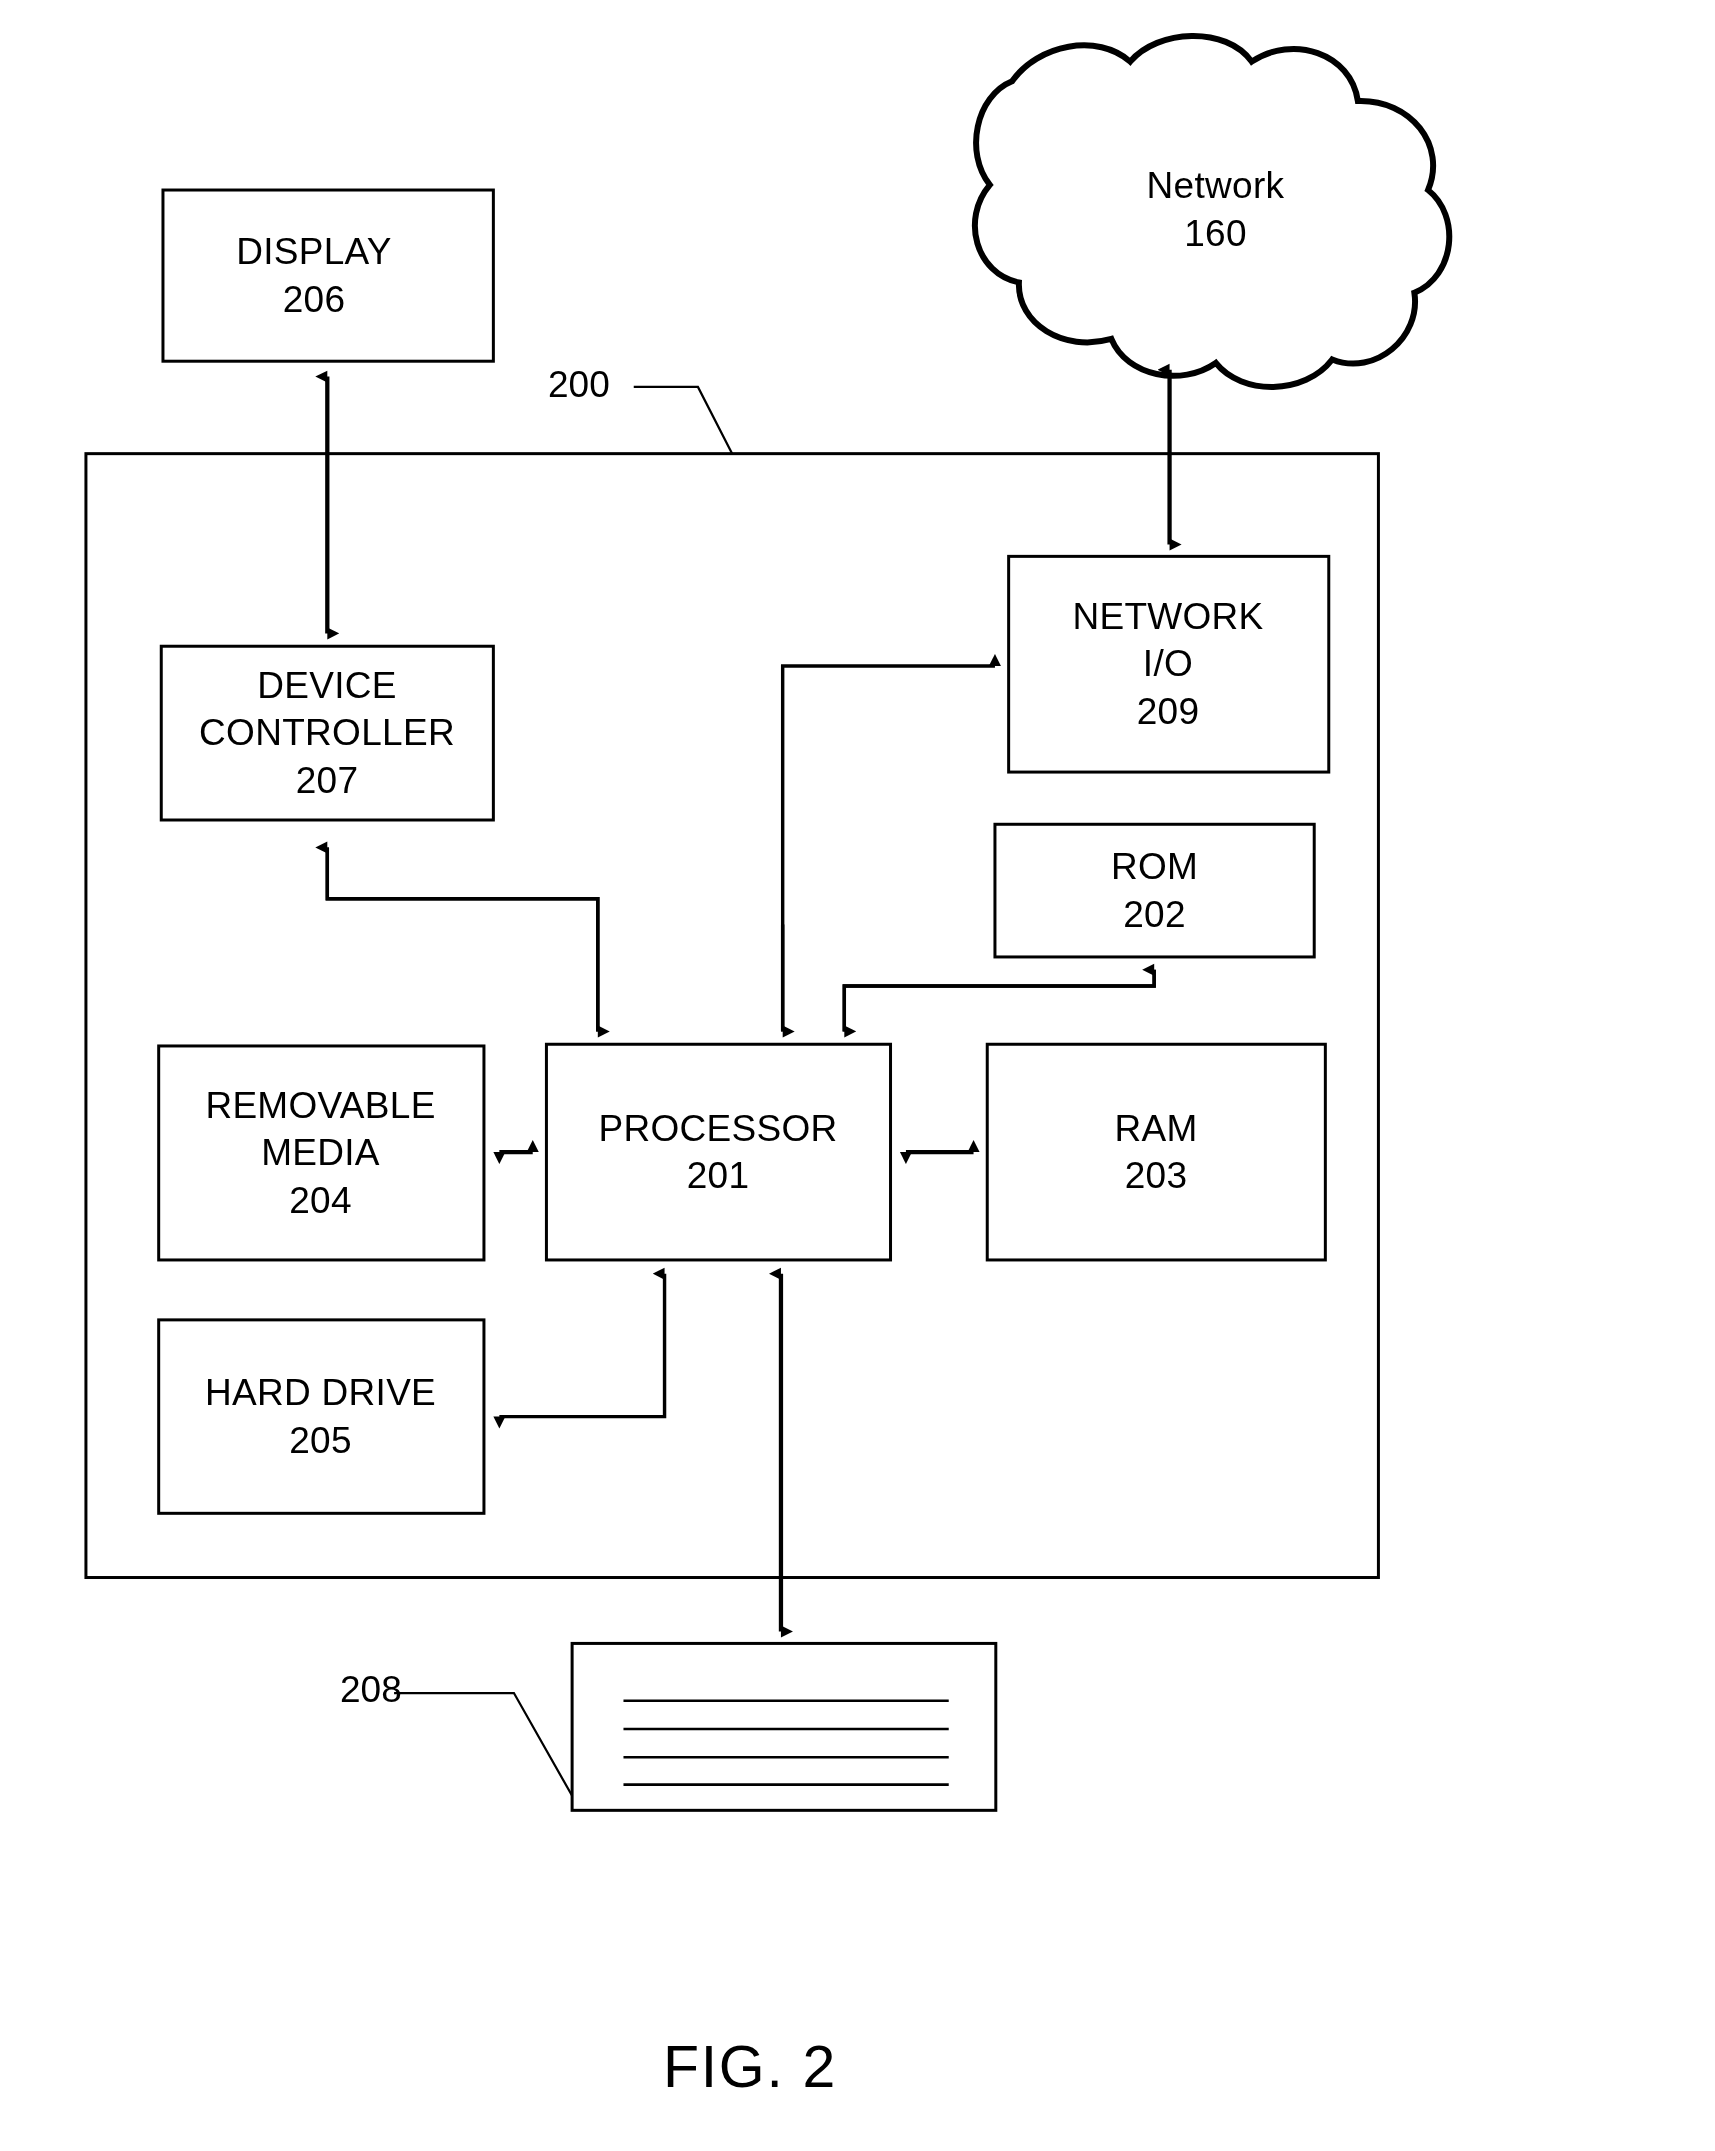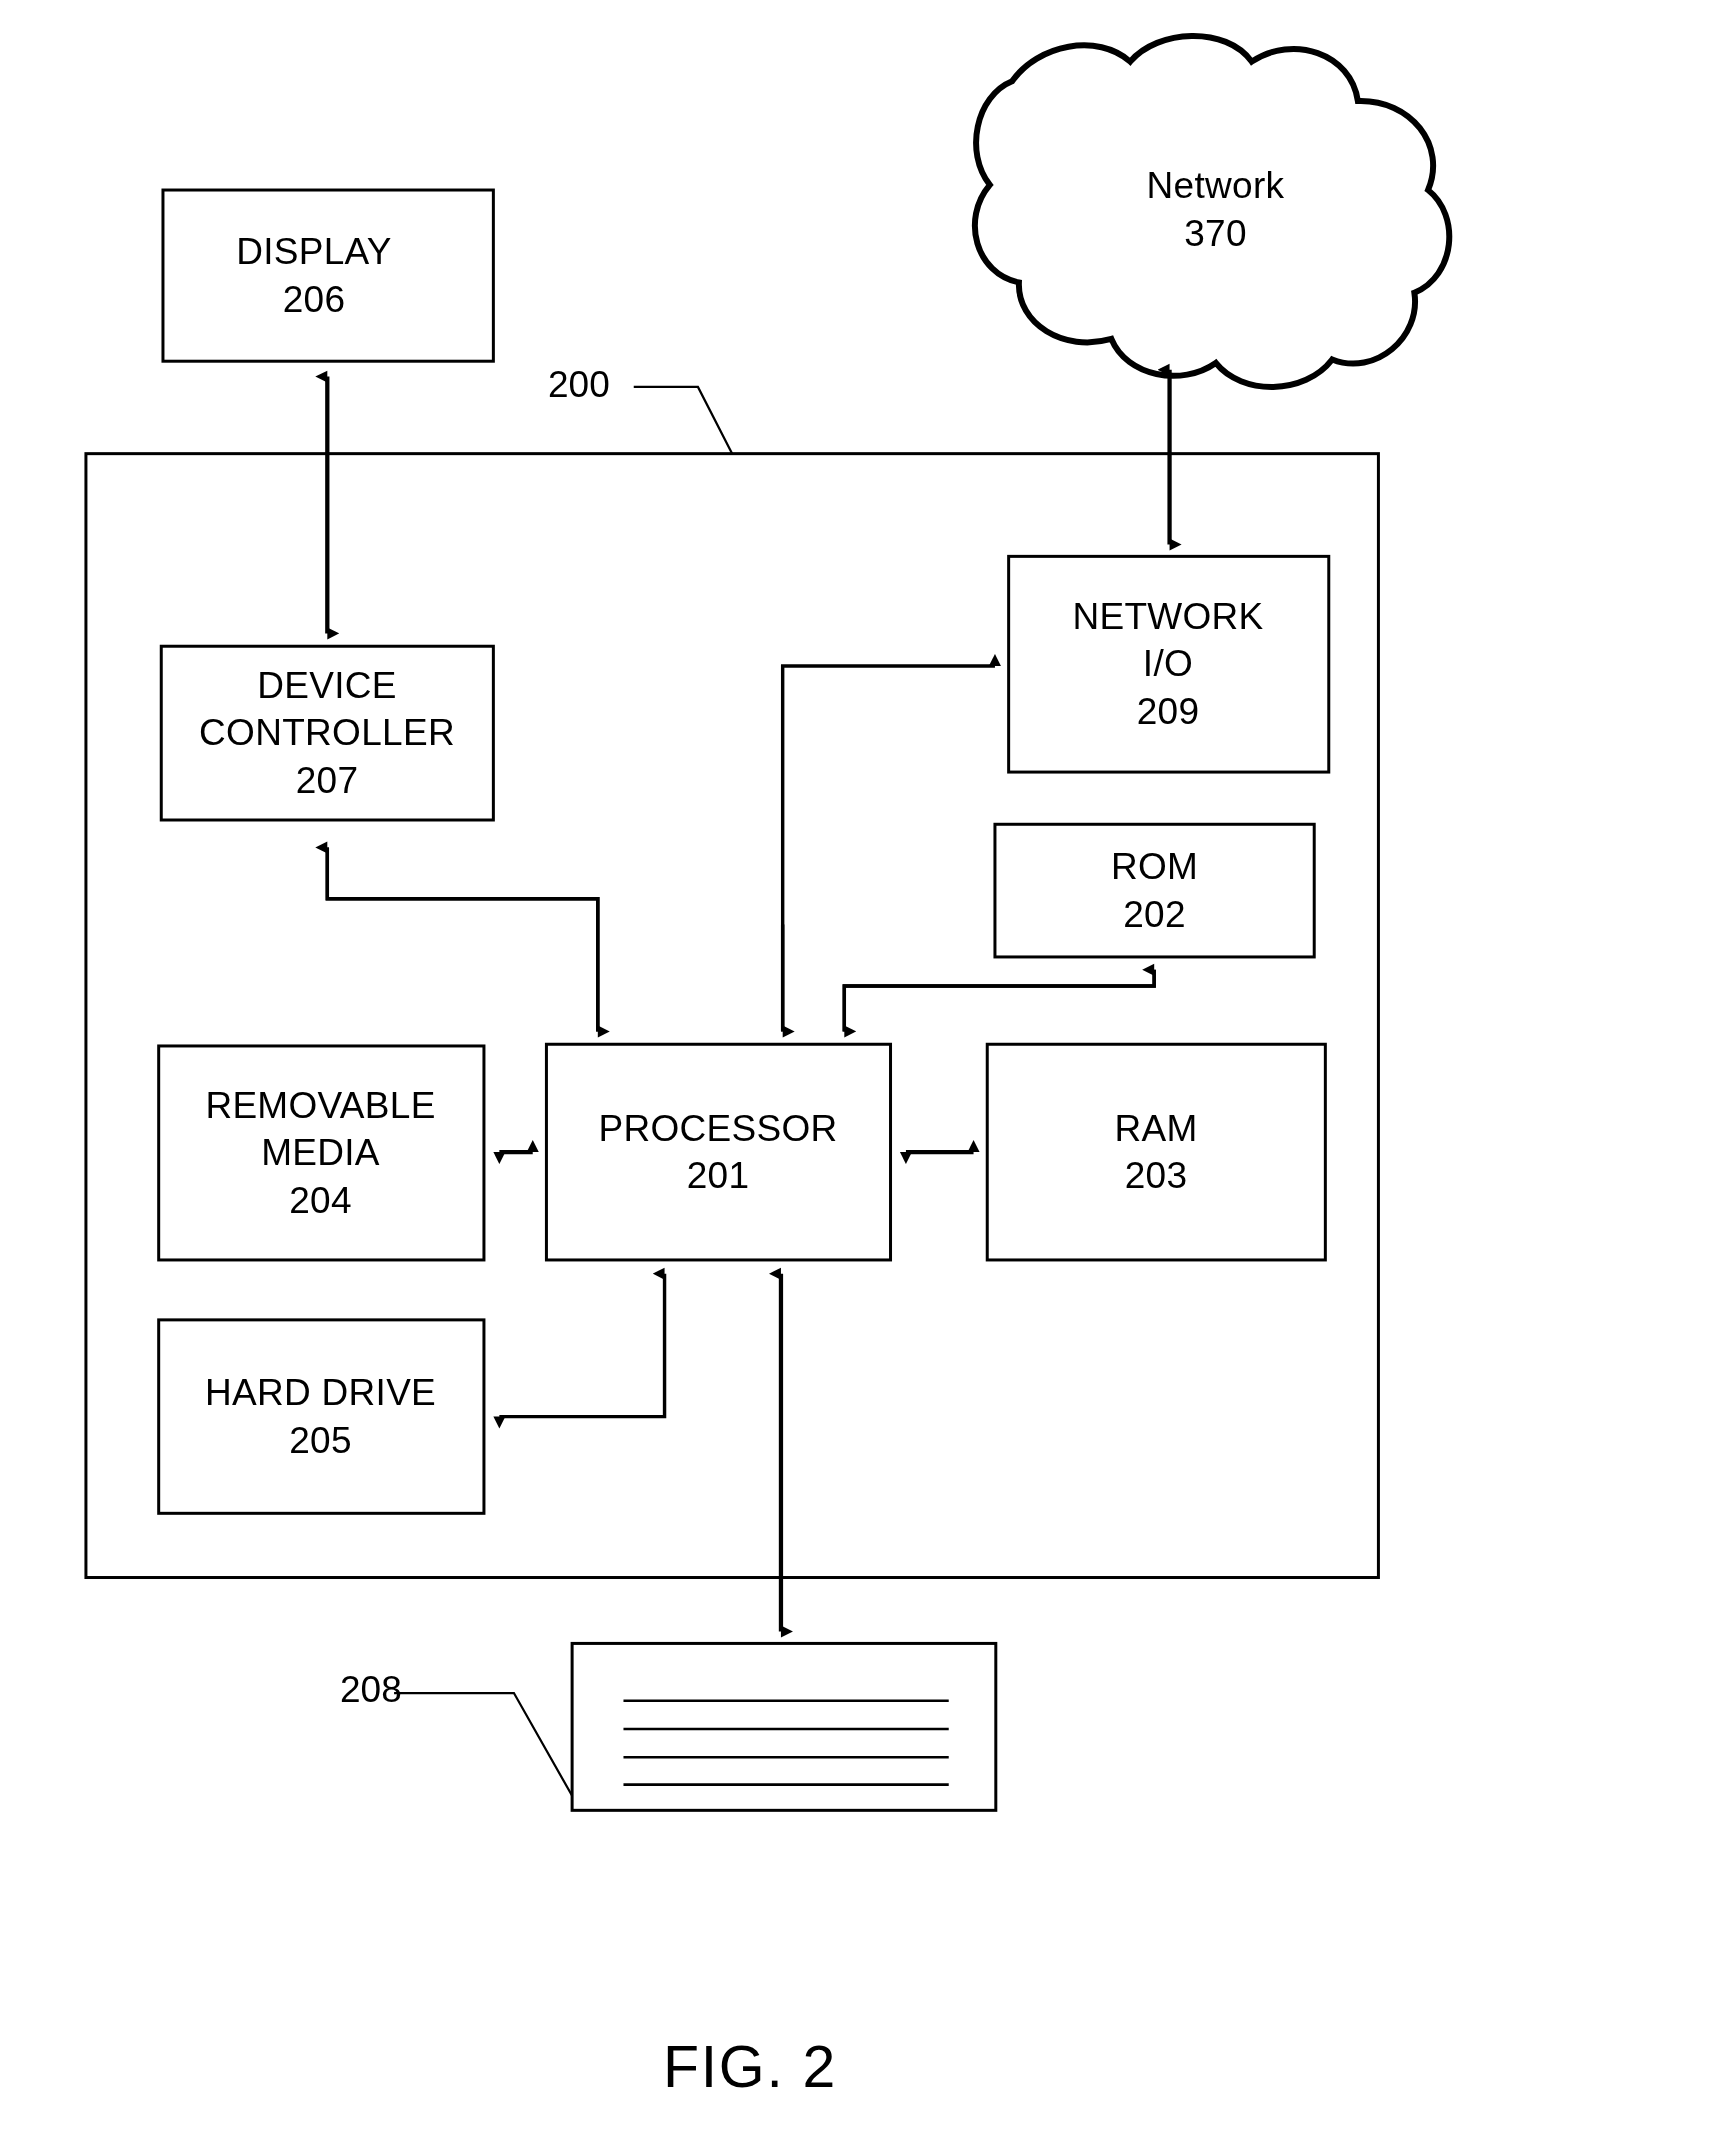--- a/index.html
+++ b/index.html
@@ -177,21 +177,21 @@
   </div>
 
   <div class="blk-label" style="left:1008px; top:556px; width:320px; height:216px;">
     <span>NETWORK
 I/O</span>
     <span>209</span>
   </div>
 
   <div class="blk-label" style="left:1010px; top:128px; width:411px; height:163px;">
     <span>Network</span>
-    <span>370</span>
+    <span>160</span>
   </div>
 
   <div class="ref-num" style="left:548px; top:364px;">200</div>
 
   <div class="ref-num" style="left:340px; top:1669px;">208</div>
 
   <div class="fig-caption" style="left:663px; top:2033px;">FIG. 2</div>
 
 </div>
 

